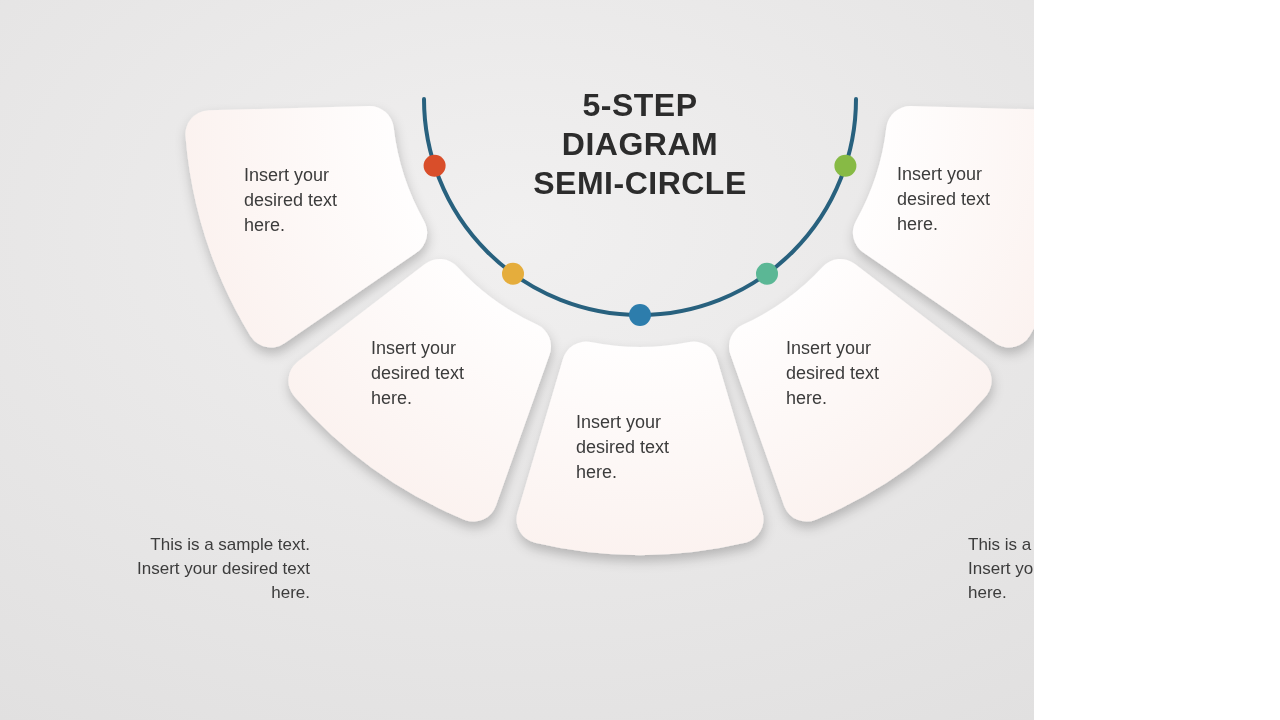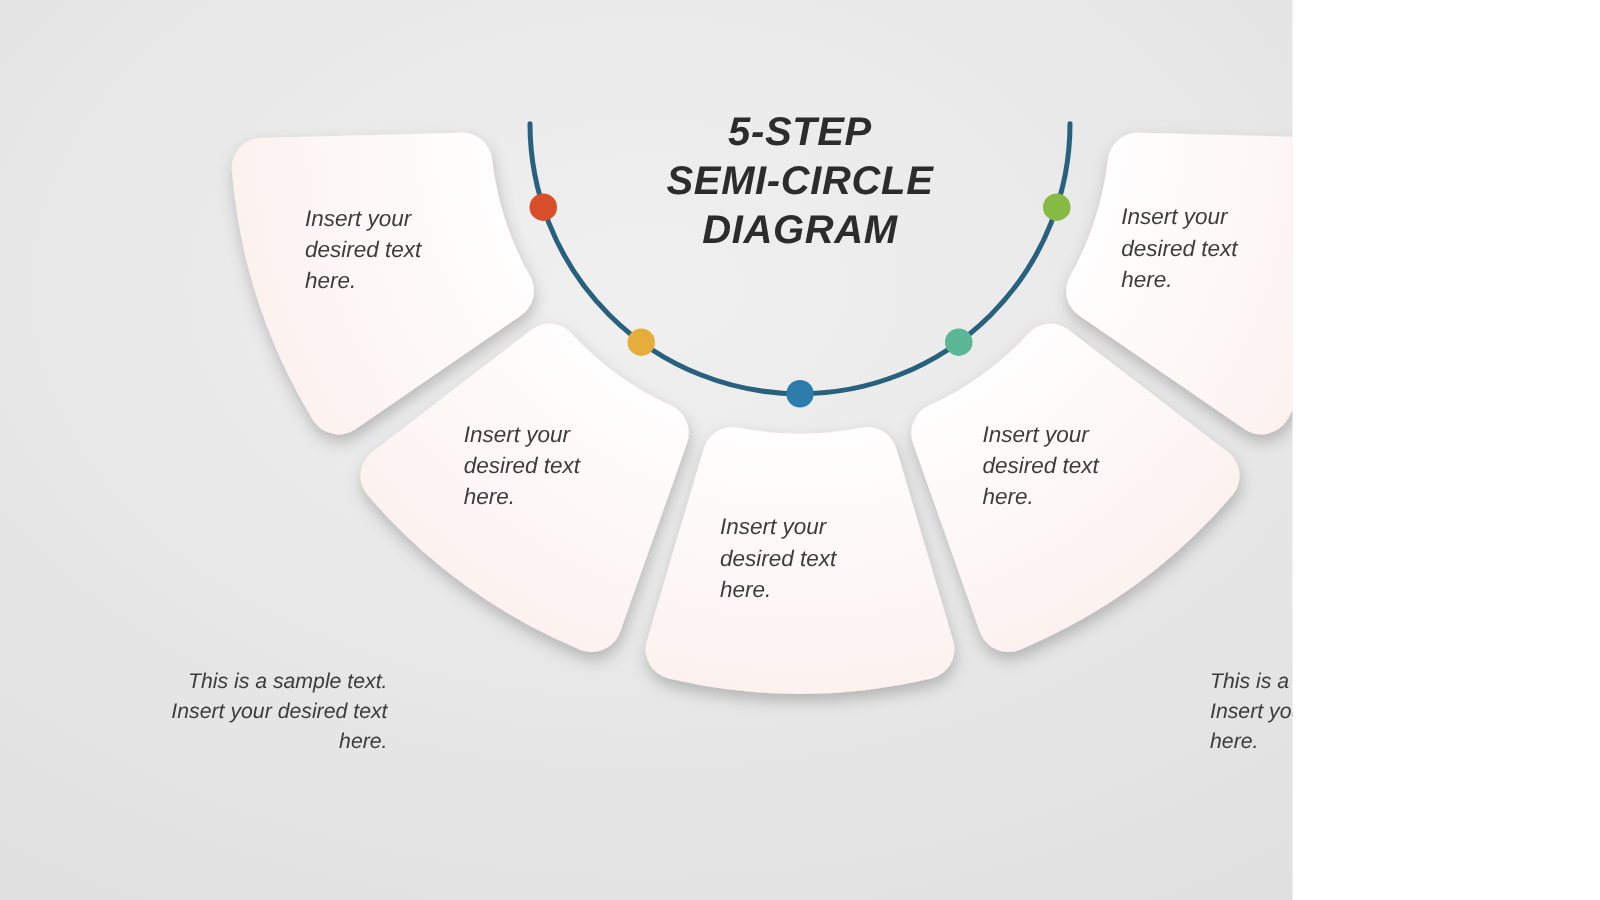--- a/index.html
+++ b/index.html
@@ -3,21 +3,20 @@
 <meta charset="utf-8">
 <style>
   html,body { margin:0; padding:0; }
   .slide {
     position: relative;
     width: 1034px;
     height: 720px;
     overflow: hidden;
     font-family: "Liberation Sans", sans-serif;
     background: radial-gradient(ellipse 900px 600px at 50% 32%, #f1f0f0 0%, #e8e7e7 55%, #e1e0e0 100%);
-    font-style: italic;
   }
   .diagram-svg {
     position: absolute;
     inset: 0;
     width: 1280px;
     height: 720px;
   }
   .title {
     position: absolute;
     left: 500px;
@@ -80,22 +79,22 @@
       <path d="M 424.0 99.0 A 216 216 0 0 0 640.0 315.0 A 216 216 0 0 0 856.0 99.0" fill="none" stroke="#28617e" stroke-width="4" stroke-linecap="round"></path>
       <circle cx="434.6" cy="165.7" r="11" fill="#d94e2a"></circle>
       <circle cx="513.0" cy="273.7" r="11" fill="#e5ad3c"></circle>
       <circle cx="640.0" cy="315.0" r="11" fill="#2d7dac"></circle>
       <circle cx="767.0" cy="273.7" r="11" fill="#5bb795"></circle>
       <circle cx="845.4" cy="165.7" r="11" fill="#87ba45"></circle>
     </svg>
 
   <div class="title">
     <div>5-STEP</div>
+    <div>DIAGRAM</div>
     <div>SEMI-CIRCLE</div>
-    <div>DIAGRAM</div>
   </div>
 
   <div class="petal-label p1">Insert your desired text here.</div>
   <div class="petal-label p2">Insert your desired text here.</div>
   <div class="petal-label p3">Insert your desired text here.</div>
   <div class="petal-label p4">Insert your desired text here.</div>
   <div class="petal-label p5">Insert your desired text here.</div>
 
   <div class="note left">This is a sample text. Insert your desired text here.</div>
   <div class="note right">This is a sample text. Insert your desired text here.</div>

